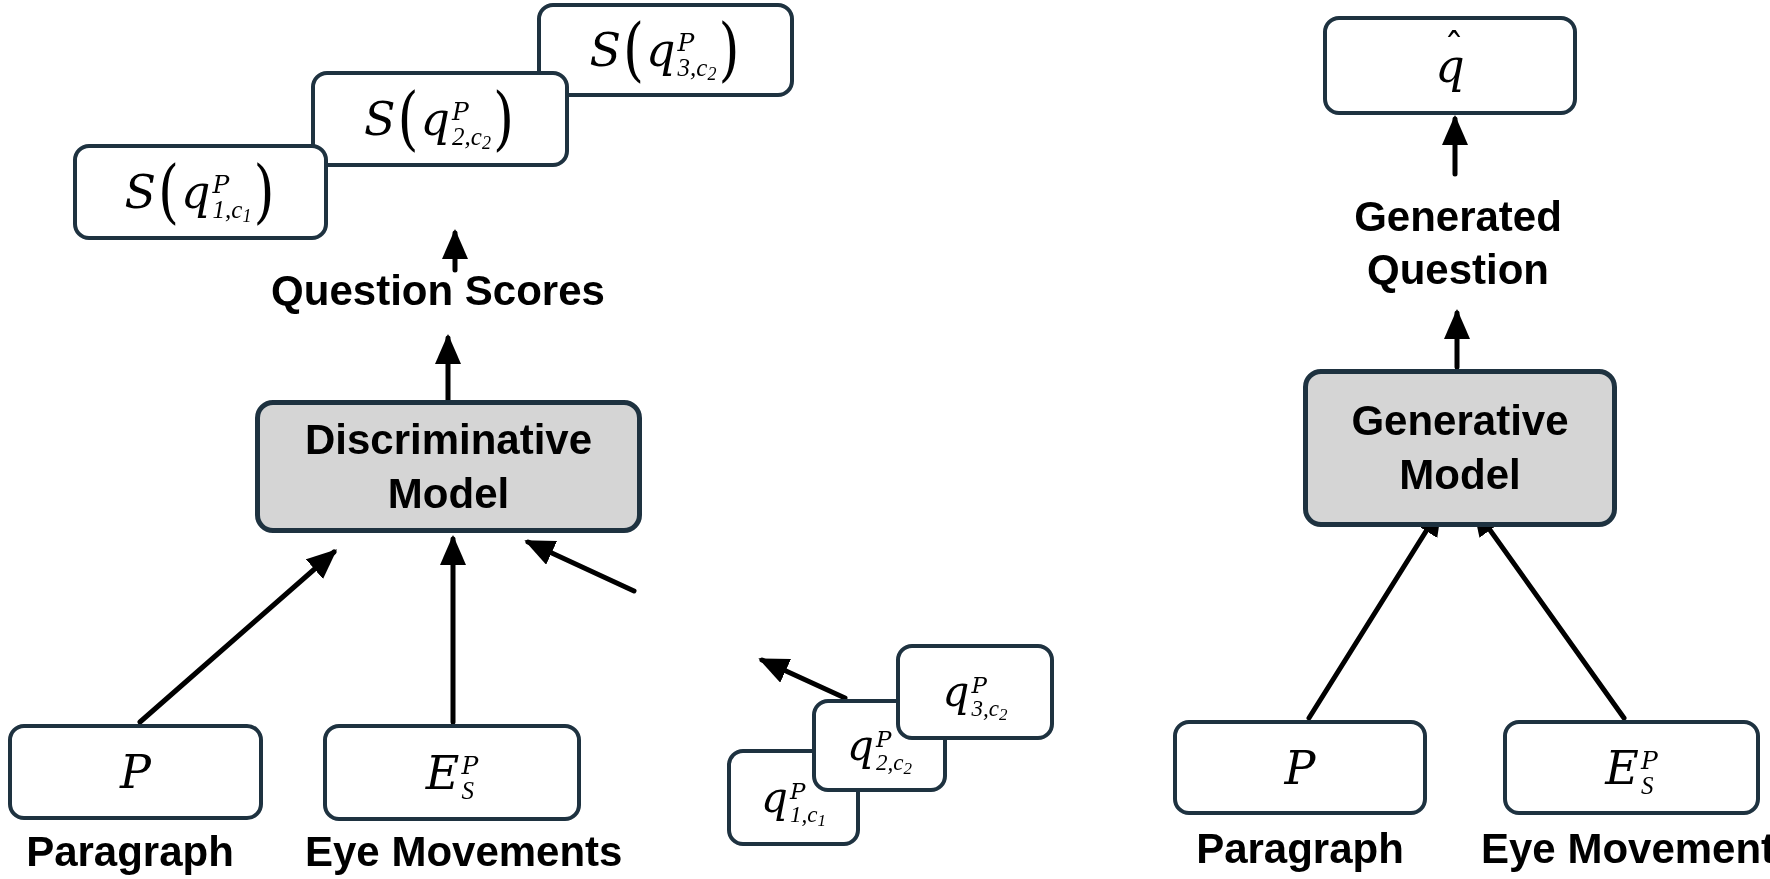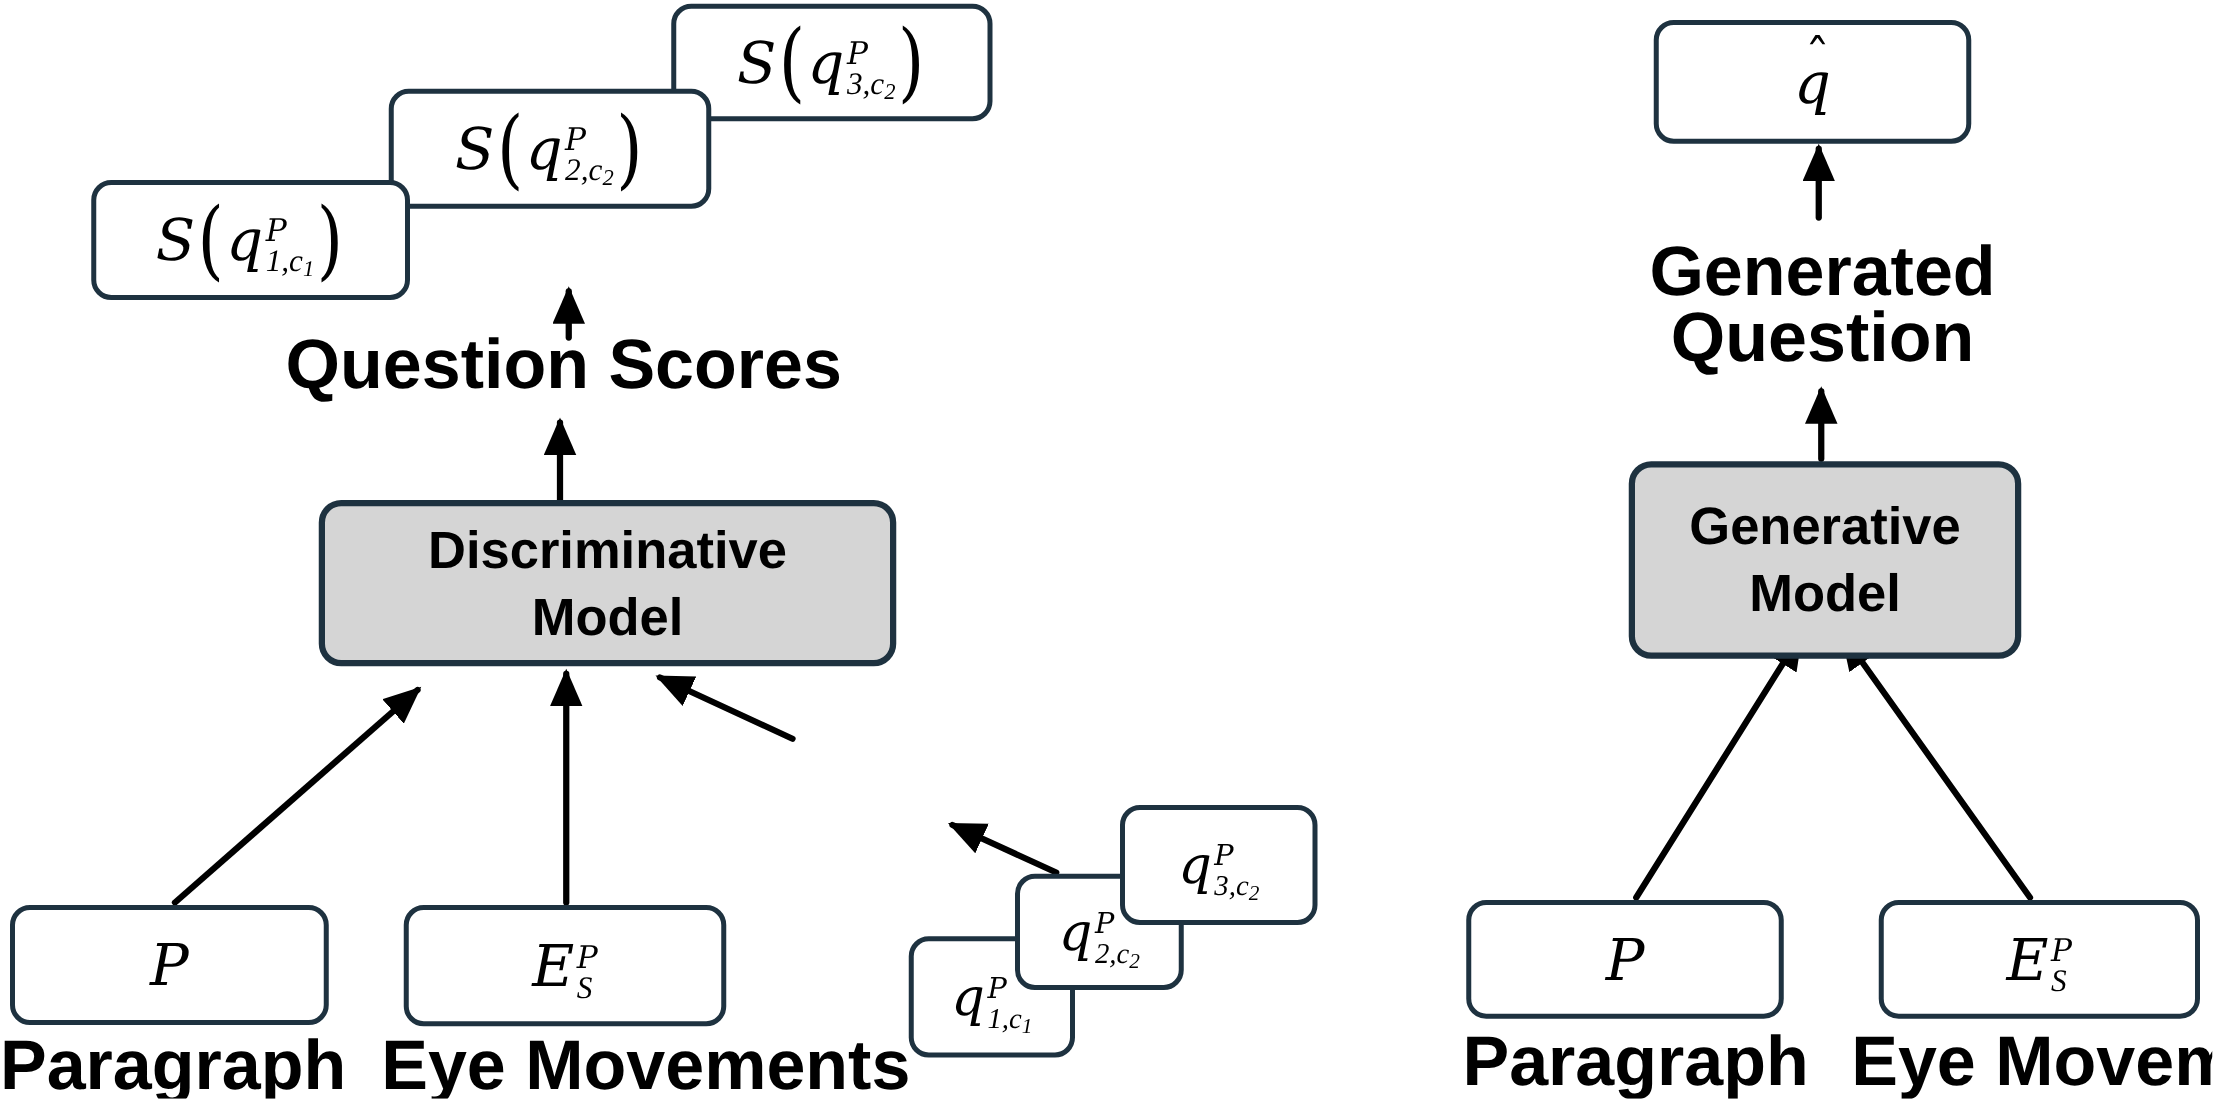--- a/index.html
+++ b/index.html
@@ -5,21 +5,21 @@
   html,body{margin:0;padding:0;background:#fff;}
   #canvas{position:relative;width:1770px;height:879px;background:#fff;overflow:hidden;
           font-family:"Liberation Sans",sans-serif;color:#000;}
   
   .box{position:absolute;box-sizing:border-box;background:var(--card-fill);
        border:4px solid var(--border);border-radius:16px;
        display:flex;align-items:center;justify-content:center;}
   .model{background:var(--model-fill);border-width:5px;border-radius:18px;
          font-size:42px;font-weight:600;text-align:center;line-height:54px;z-index:6;}
   
-  .lbl{position:absolute;font-size:56px;font-weight:600;text-align:center;
+  .lbl{position:absolute;font-size:42px;font-weight:600;text-align:center;
        line-height:50px;z-index:9;white-space:nowrap;}
   
   .mexpr{display:inline-flex;align-items:center;font-family:"DejaVu Serif",serif;
          font-style:italic;color:#000;}
   .mfunc{font-size:46px;line-height:1;}
   .mvar{font-size:46px;line-height:1;}
   .mparen{font-size:54px;line-height:1;font-style:normal;display:inline-block;
           transform:scaleY(1.28);margin:0 2px;font-weight:400;}
   .ss{display:inline-flex;flex-direction:column;align-items:flex-start;line-height:1;
       transform:translateY(5px);margin-left:2px;}
@@ -99,23 +99,23 @@
           <span class="msup">P</span>
           <span class="msubrow">
             <span>1,c</span>
             <span class="msubsub">1</span>
           </span>
         </span>
         <span class="mparen">)</span>
       </span>
   </div>
 
-  <div class="lbl" style="left:151px;top:266px;width:600px;text-align:center;">Question Scores</div>
-
-  <div class="box model" style="left:255px;top:400px;width:462px;height:133px;">
+  <div class="lbl" style="left:138px;top:266px;width:600px;text-align:center;">Question Scores</div>
+
+  <div class="box model" style="left:255px;top:400px;width:387px;height:133px;">
     <div><span>Discriminative</span><br>
          <span>Model</span></div>
   </div>
 
 
   <div class="box small" style="left:727px;top:749px;width:133px;height:97px;z-index:6;">
     <span class="mexpr">
         <span class="mvar">q</span>
         <span class="ss">
           <span class="msup">P</span>

